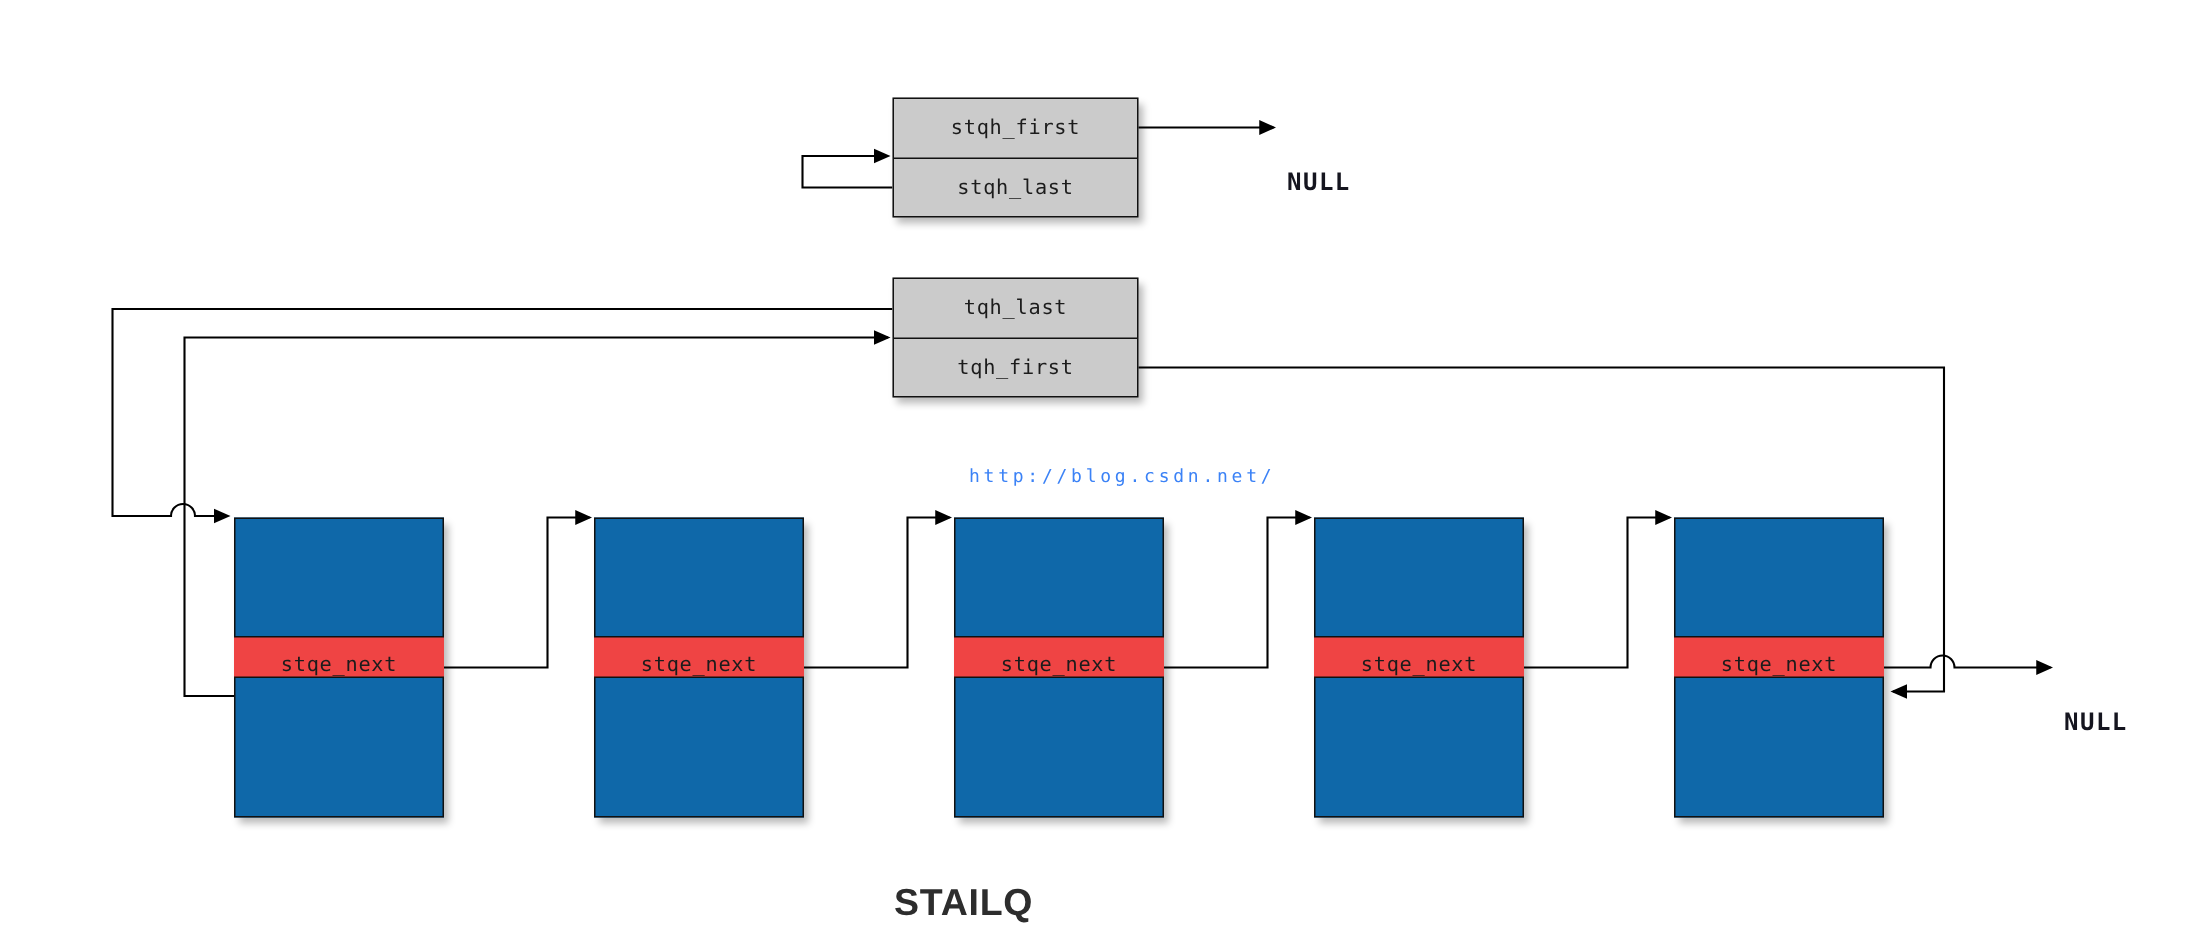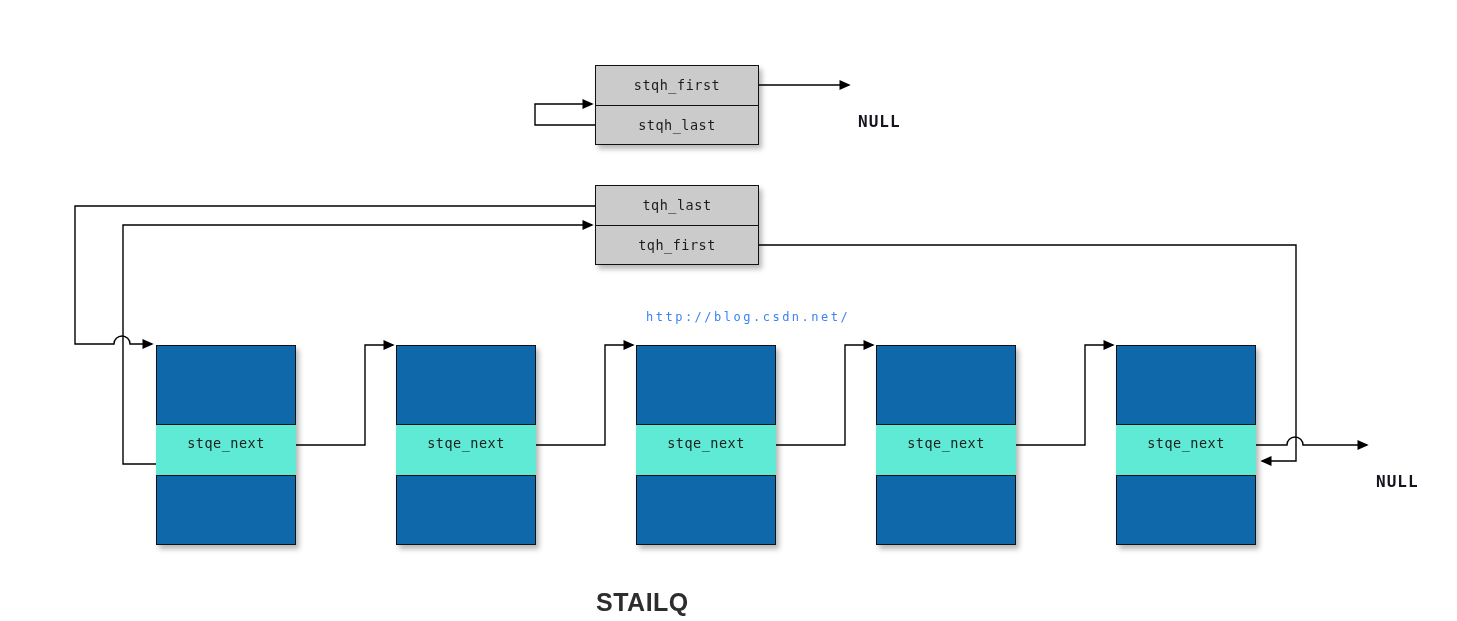--- a/index.html
+++ b/index.html
@@ -57,22 +57,22 @@
     background: #0f68a9;
     border: 1.4px solid #111111;
     box-sizing: border-box;
     box-shadow: 3px 4px 5px rgba(0,0,0,0.28);
   }
   .node .ncell {
     position: absolute;
     left: -1.4px;
     right: -1.4px;
     top: 78px;
-    height: 52px;
-    background: #5eead4;
+    height: 28px;
+    background: #ef4444;
     border-top: 1.4px solid #111111;
     border-bottom: 1.4px solid #111111;
     box-sizing: border-box;
     line-height: 37px;
     text-align: center;
     font-size: 13.5px;
     color: #1c1c1c;
     letter-spacing: 0.5px;
   }
 

